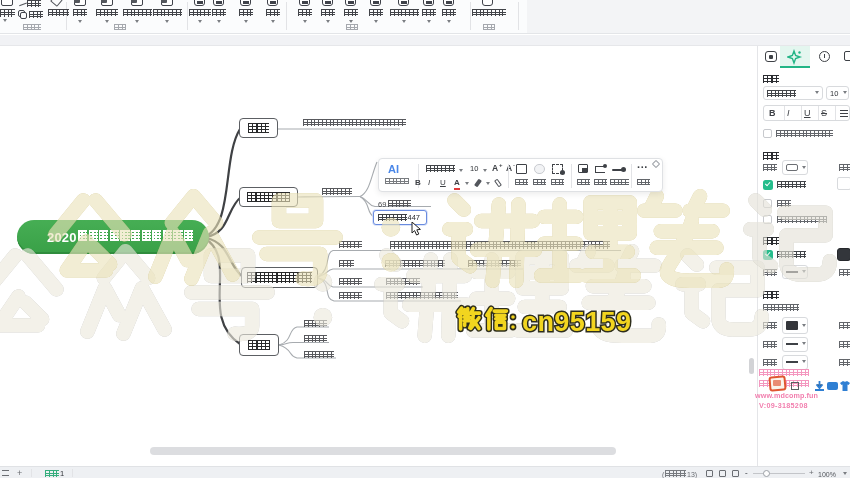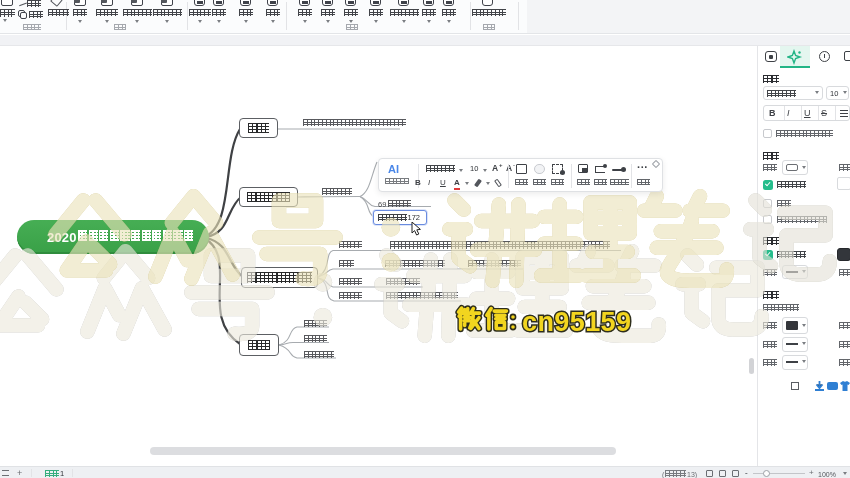--- a/index.html
+++ b/index.html
@@ -247,21 +247,21 @@
 <div style="position:absolute;left:322px;top:187.5px;width:30.2px;height:7.4px;color:#46484c;background:repeating-linear-gradient(to bottom, currentColor 0px, currentColor 1.05px, transparent 1.05px, transparent 2.55px), repeating-linear-gradient(to right, currentColor 0px, currentColor 1px, transparent 1px, transparent 3.8px);opacity:0.9;"></div>
 
 <div style="position:absolute;left:378px;top:199.5px;font-size:7.5px;line-height:9.5px;color:#46484c;font-weight:400;white-space:nowrap;">69</div>
 
 <div style="position:absolute;left:388px;top:200px;width:22.6px;height:7.4px;color:#46484c;background:repeating-linear-gradient(to bottom, currentColor 0px, currentColor 1.05px, transparent 1.05px, transparent 2.55px), repeating-linear-gradient(to right, currentColor 0px, currentColor 1px, transparent 1px, transparent 3.8px);opacity:0.9;"></div>
 
 <div class="ab" style="left:373px;top:210px;width:54px;height:15px;background:#fff;border:1.1px solid #6a8ce0;border-radius:3px;box-shadow:0 0 0 0.8px #d4def7;"></div>
 
 <div style="position:absolute;left:377.5px;top:213.5px;width:29.4px;height:7.2px;color:#2a2c30;background:repeating-linear-gradient(to bottom, currentColor 0px, currentColor 1.05px, transparent 1.05px, transparent 2.55px), repeating-linear-gradient(to right, currentColor 0px, currentColor 1px, transparent 1px, transparent 3.8px);opacity:0.9;"></div>
 
-<div style="position:absolute;left:407.5px;top:213px;font-size:7.5px;line-height:9.5px;color:#2a2c30;font-weight:400;white-space:nowrap;">172</div>
+<div style="position:absolute;left:407.5px;top:213px;font-size:7.5px;line-height:9.5px;color:#2a2c30;font-weight:400;white-space:nowrap;">447</div>
 
 <div style="position:absolute;left:339px;top:241px;width:22.6px;height:7.4px;color:#46484c;background:repeating-linear-gradient(to bottom, currentColor 0px, currentColor 1.05px, transparent 1.05px, transparent 2.55px), repeating-linear-gradient(to right, currentColor 0px, currentColor 1px, transparent 1px, transparent 3.8px);opacity:0.9;"></div>
 
 <div style="position:absolute;left:390px;top:241px;width:220.3px;height:8px;color:#46484c;background:repeating-linear-gradient(to bottom, currentColor 0px, currentColor 1.05px, transparent 1.05px, transparent 2.55px), repeating-linear-gradient(to right, currentColor 0px, currentColor 1px, transparent 1px, transparent 3.8px);opacity:0.9;"></div>
 
 <div style="position:absolute;left:339px;top:259.5px;width:15.1px;height:7.4px;color:#46484c;background:repeating-linear-gradient(to bottom, currentColor 0px, currentColor 1.05px, transparent 1.05px, transparent 2.55px), repeating-linear-gradient(to right, currentColor 0px, currentColor 1px, transparent 1px, transparent 3.8px);opacity:0.9;"></div>
 
 <div style="position:absolute;left:385px;top:259.5px;width:60.4px;height:7.4px;color:#46484c;background:repeating-linear-gradient(to bottom, currentColor 0px, currentColor 1.05px, transparent 1.05px, transparent 2.55px), repeating-linear-gradient(to right, currentColor 0px, currentColor 1px, transparent 1px, transparent 3.8px);opacity:0.9;"></div>
 
 <div style="position:absolute;left:468px;top:259.5px;width:52.8px;height:7.4px;color:#46484c;background:repeating-linear-gradient(to bottom, currentColor 0px, currentColor 1.05px, transparent 1.05px, transparent 2.55px), repeating-linear-gradient(to right, currentColor 0px, currentColor 1px, transparent 1px, transparent 3.8px);opacity:0.9;"></div>
@@ -567,20 +567,33 @@
 </g>
 <g stroke="#f2d51f" stroke-width="14" stroke-linecap="round" stroke-linejoin="round" fill="none">
 <use href="#g-wei" transform="translate(6,6) scale(0.255)"></use>
 <use href="#g-xin" transform="translate(33,6) scale(0.255)"></use>
 </g>
 <circle cx="63" cy="17" r="2.6" fill="#f2d51f" stroke="#2e2e1c" stroke-width="1.6"></circle>
 <circle cx="63" cy="27" r="2.6" fill="#f2d51f" stroke="#2e2e1c" stroke-width="1.6"></circle>
 <text x="72" y="31" font-family="Liberation Sans" font-size="27" font-weight="bold" fill="#f2d51f" stroke="#2e2e1c" stroke-width="3" paint-order="stroke" letter-spacing="0.4">cn95159</text>
 </svg>
 
+<div class="ab" style="left:752px;top:367px;width:98px;height:46px;">
+
+<div style="position:absolute;left:7px;top:2px;width:50.0px;height:7px;color:#f386b4;background:repeating-linear-gradient(to bottom, currentColor 0px, currentColor 1.05px, transparent 1.05px, transparent 2.55px), repeating-linear-gradient(to right, currentColor 0px, currentColor 1px, transparent 1px, transparent 3.8px);opacity:0.85;"></div>
+
+<div style="position:absolute;left:7px;top:13px;width:50.0px;height:7px;color:#f386b4;background:repeating-linear-gradient(to bottom, currentColor 0px, currentColor 1.05px, transparent 1.05px, transparent 2.55px), repeating-linear-gradient(to right, currentColor 0px, currentColor 1px, transparent 1px, transparent 3.8px);opacity:0.85;"></div>
+
+<div class="ab" style="left:17px;top:9px;width:17px;height:15px;border:2px solid #e05530;border-radius:3px;background:#faf4ea;transform:rotate(-5deg);"></div>
+<div class="ab" style="left:21px;top:13px;width:8px;height:6px;background:#e05530;opacity:0.65;border-radius:1px;"></div>
+
+<div style="position:absolute;left:3px;top:23.5px;font-size:7.2px;line-height:9.2px;color:#f27eae;font-weight:700;white-space:nowrap;letter-spacing:0.1px;">www.mdcomp.fun</div>
+
+<div style="position:absolute;left:7px;top:33.5px;font-size:7.2px;line-height:9.2px;color:#f27eae;font-weight:700;white-space:nowrap;letter-spacing:0.3px;">V:09-3185208</div>
+</div>
 
 <div class="ab" style="left:791px;top:382px;width:8px;height:8px;border:1.3px solid #5a5d62;"></div>
 
 <svg class="ab" style="left:815px;top:381px;" width="9" height="10" viewBox="0 0 9 10">
       <path d="M4.5 0 V6 M1.5 3.5 L4.5 7 L7.5 3.5 M0 9 H9" stroke="#2f7fd3" stroke-width="1.8"></path>
     </svg>
 
 <div class="ab" style="left:827px;top:382px;width:11px;height:8px;background:#2f7fd3;border-radius:2px;"></div>
 
 <svg class="ab" style="left:840px;top:381px;" width="10" height="10" viewBox="0 0 10 10">

